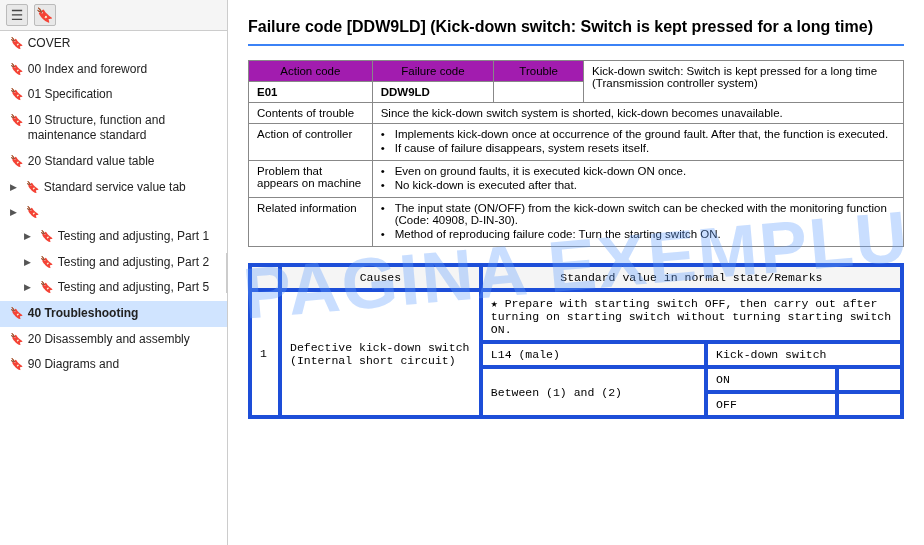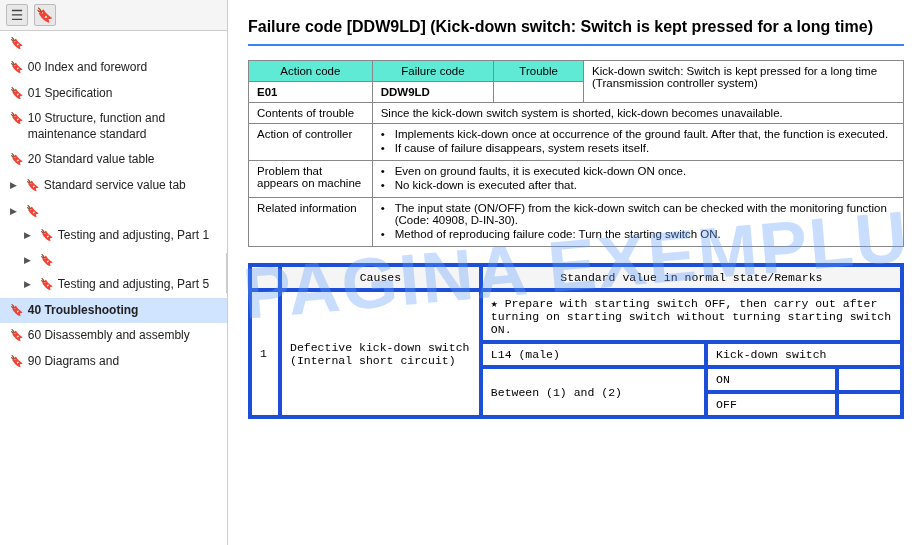--- a/index.html
+++ b/index.html
@@ -118,21 +118,21 @@
       width: 100%;
       margin-bottom: 16px;
       font-size: 11.5px;
     }
     .main-table td, .main-table th {
       border: 1px solid #888;
       padding: 4px 8px;
       vertical-align: top;
     }
     .main-table th {
-      background: #5eead4;
+      background: #a21caf;
       text-align: center;
       font-weight: normal;
     }
 
     .center { }
     .bold { font-weight: bold; }
 
     
     .causes-table {
       border-collapse: collapse;
@@ -189,20 +189,21 @@
   <div id="sidebar">
     <div id="sidebar-toolbar">
       <div class="toolbar-icon">☰</div>
       <div class="toolbar-icon">🔖</div>
     </div>
 
     <div id="sidebar-nav">
 
     <div class="sidebar-item" style="padding-left: 10px;">
           <span class="bookmark-icon">🔖</span>
+          <span class="label">COVER</span>
         </div>
         <div class="sidebar-item" style="padding-left: 10px;">
           <span class="bookmark-icon">🔖</span>
           <span class="label">00 Index and foreword</span>
         </div>
         <div class="sidebar-item" style="padding-left: 10px;">
           <span class="bookmark-icon">🔖</span>
           <span class="label">01 Specification</span>
         </div>
         <div class="sidebar-item" style="padding-left: 10px;">
@@ -223,33 +224,34 @@
           <span class="bookmark-icon">🔖</span>
         </div>
         <div class="sidebar-item" style="padding-left: 24px;">
           <span class="arrow">▶</span>
           <span class="bookmark-icon">🔖</span>
           <span class="label">Testing and adjusting, Part 1</span>
         </div>
         <div class="sidebar-item" style="padding-left: 24px;">
           <span class="arrow">▶</span>
           <span class="bookmark-icon">🔖</span>
+          <span class="label">Testing and adjusting, Part 2</span>
         </div>
         <div class="sidebar-item" style="padding-left: 24px;">
           <span class="arrow">▶</span>
           <span class="bookmark-icon">🔖</span>
           <span class="label">Testing and adjusting, Part 5</span>
         </div>
         <div class="sidebar-item active" style="padding-left: 10px;">
           <span class="bookmark-icon">🔖</span>
           <span class="label">40 Troubleshooting</span>
         </div>
         <div class="sidebar-item" style="padding-left: 10px;">
           <span class="bookmark-icon">🔖</span>
-          <span class="label">60 Disassembly and assembly</span>
+          <span class="label">20 Disassembly and assembly</span>
         </div>
         <div class="sidebar-item" style="padding-left: 10px;">
           <span class="bookmark-icon">🔖</span>
           <span class="label">90 Diagrams and</span>
         </div>
       </div>
   </div>
   <div class="collapse-btn">‹</div>
 </div>
 

